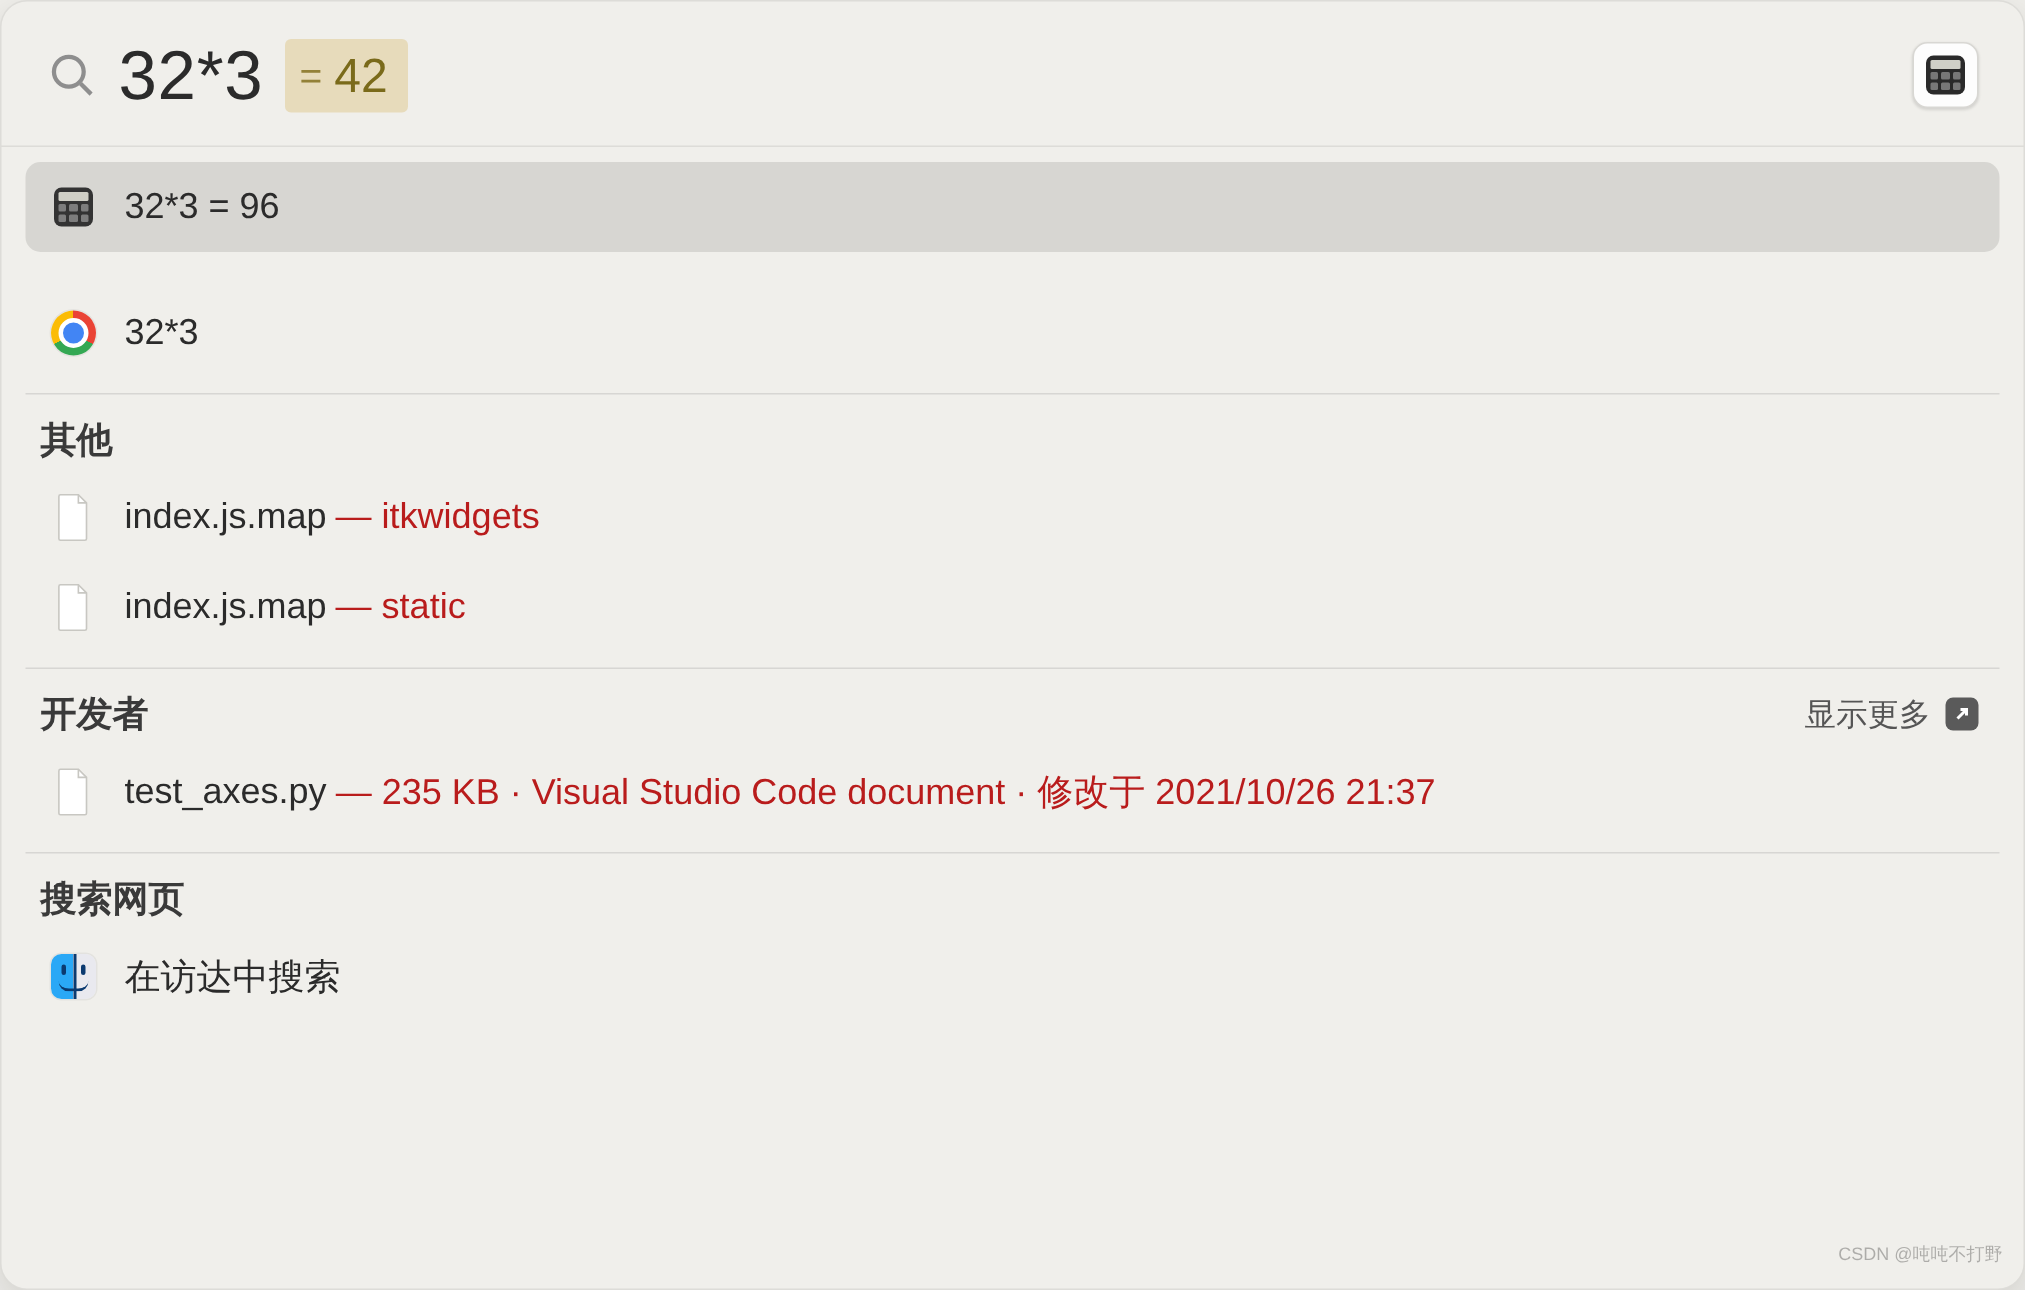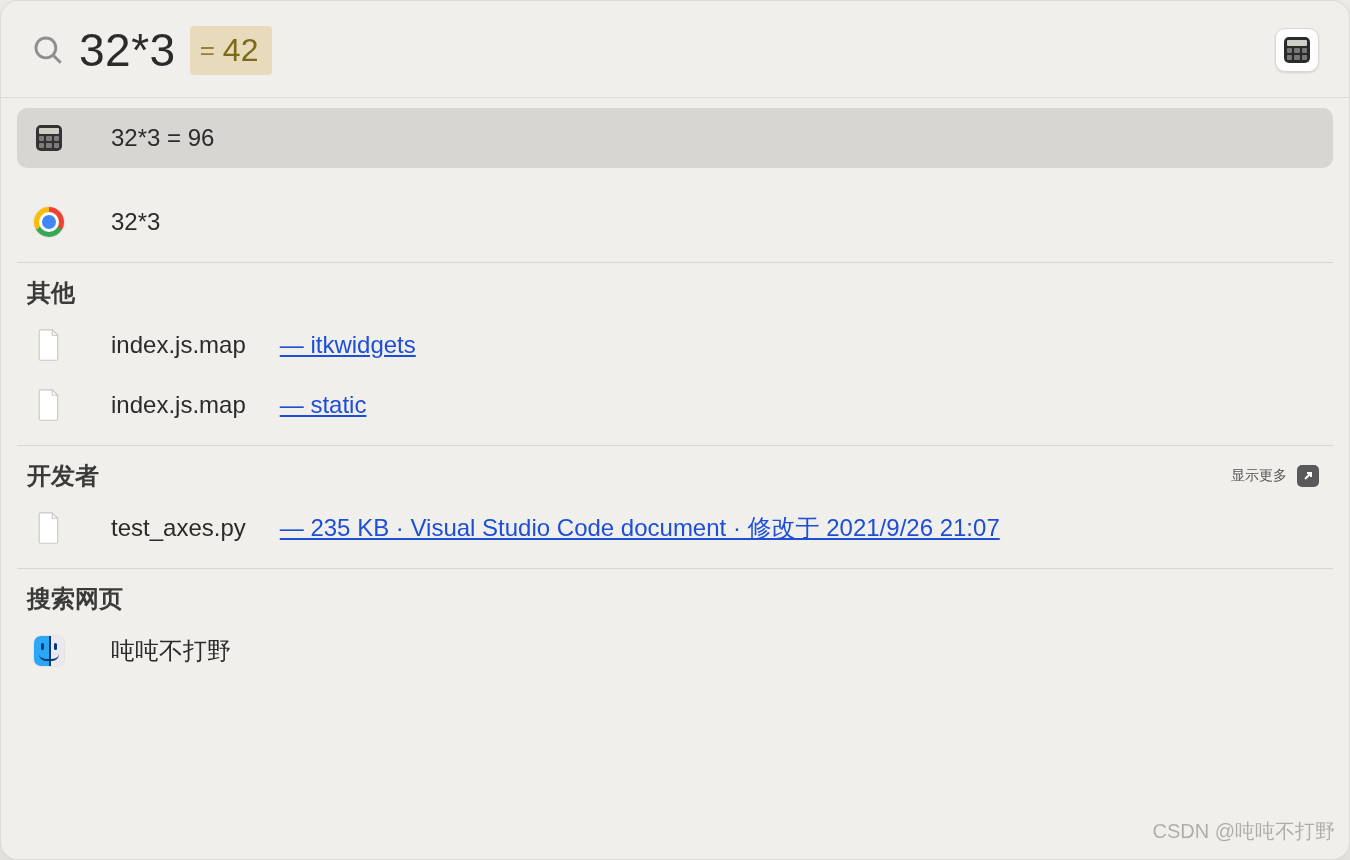--- a/index.html
+++ b/index.html
@@ -10,43 +10,43 @@
   .query{font-size:46px;font-weight:400;color:#2b2b2b;letter-spacing:.5px;}
   .eq-pill{display:inline-flex;align-items:center;background:#e7dbbb;color:#7a6a1a;font-size:32px;padding:6px 14px 6px 10px;border-radius:4px;margin-left:14px;}
   .eq-sign{font-size:26px;margin-right:8px;color:#938138;}
   .app-chip{margin-left:auto;width:44px;height:44px;background:#fdfdfd;border:1px solid #d8d7d3;border-radius:10px;display:flex;align-items:center;justify-content:center;box-shadow:0 1px 2px rgba(0,0,0,.12);}
   .calc-icon-sm{width:26px;height:26px;background:#2a2a2a;border-radius:5px;position:relative;display:flex;flex-direction:column;padding:3px;gap:2px;}
   .calc-icon-sm .disp{height:6px;background:#cfcfc7;border-radius:1px;}
   .calc-icon-sm .row{display:flex;gap:2px;flex:1;}
   .calc-icon-sm .b{flex:1;background:#777;border-radius:1px;}
   .hr{height:1px;background:rgba(0,0,0,.08);margin:8px 0 0 0;}
   .section{padding:0 16px;}
-  .item{display:flex;align-items:center;height:60px;padding:0 16px;border-radius:10px;font-size:24px;color:#2b2b2b;gap:28px;}
+  .item{display:flex;align-items:center;height:60px;padding:0 16px;border-radius:10px;font-size:24px;color:#2b2b2b;}
   .item.sel{background:#d7d6d2;}
   .item .ic{width:32px;height:32px;margin-right:18px;display:flex;align-items:center;justify-content:center;}
-  .item .meta{color:#1d4ed8;margin-left:6px;text-decoration:underline;}
+  .item .meta{color:#b91c1c;margin-left:6px;}
   .sep{height:1px;background:rgba(0,0,0,.10);margin:10px 16px;}
   .header{display:flex;align-items:center;justify-content:space-between;padding:4px 30px 6px 26px;}
   .header .h{font-size:24px;font-weight:700;color:#3a3a3a;}
-  .more{display:flex;align-items:center;color:#555;font-size:14px;cursor:pointer;}
+  .more{display:flex;align-items:center;color:#555;font-size:21px;cursor:pointer;}
   .more-badge{width:22px;height:22px;border-radius:5px;background:#5a5a5a;color:#fff;display:flex;align-items:center;justify-content:center;margin-left:10px;}
   .fileic{display:flex;align-items:flex-start;justify-content:center;}
   .fileic svg{width:26px;height:34px;}
   .calc-row-icon{width:26px;height:26px;background:#333;border-radius:5px;display:flex;flex-direction:column;padding:3px;gap:2px;}
   .calc-row-icon .disp{height:6px;background:#d0cfc6;border-radius:1px;}
   .calc-row-icon .row{display:flex;gap:2px;flex:1;}
   .calc-row-icon .b{flex:1;background:#7d7d7d;border-radius:1px;}
   .chrome{width:30px;height:30px;border-radius:50%;position:relative;background:conic-gradient(#ea4335 0 120deg,#34a853 120deg 240deg,#fbbc05 240deg 360deg);display:flex;align-items:center;justify-content:center;box-shadow:0 0 0 1px rgba(0,0,0,.05);}
   .chrome::after{content:"";width:14px;height:14px;border-radius:50%;background:#4285f4;border:3px solid #fff;}
   .finder{width:30px;height:30px;border-radius:7px;overflow:hidden;position:relative;background:linear-gradient(90deg,#2aa8f6 0 50%,#e9e9ef 50% 100%);box-shadow:0 0 0 1px rgba(0,0,0,.05);}
   .finder::before{content:"";position:absolute;left:50%;top:0;width:2px;height:100%;background:#0b3a70;}
   .finder .eye{position:absolute;width:3px;height:7px;background:#0b3a70;border-radius:2px;top:7px;}
   .finder .e1{left:7px;} .finder .e2{right:7px;}
   .finder .smile{position:absolute;bottom:5px;left:5px;right:5px;height:7px;border-bottom:2.5px solid #0b3a70;border-radius:0 0 10px 10px;}
-  .watermark{position:absolute;right:14px;bottom:14px;color:rgba(0,0,0,.28);font-size:20px;}
+  .watermark{position:absolute;right:14px;bottom:14px;color:rgba(0,0,0,.28);font-size:12px;}
   .null-tail{flex:1;}
 </style>
 </head>
 <body>
 
 <div class="window">
 
   <div class="search-row">
     <svg class="mag" viewBox="0 0 24 24" fill="none" stroke="currentColor" stroke-width="2">
       <circle cx="10.5" cy="10.5" r="7"></circle>
@@ -149,36 +149,36 @@
   </div>
   <div class="section">
     <div class="item">
       <span class="ic fileic">
         <svg viewBox="0 0 24 30">
             <path d="M4 1h11l5 5v22a1 1 0 0 1-1 1H4a1 1 0 0 1-1-1V2a1 1 0 0 1 1-1z" fill="#fff" stroke="#c8c7c2"></path>
             <path d="M15 1v5h5" fill="none" stroke="#c8c7c2"></path>
           </svg>
       </span>
       <span>test_axes.py</span>
-      <span class="meta">— 235 KB · Visual Studio Code document · 修改于 2021/9/26 21:07</span>
+      <span class="meta">— 235 KB · Visual Studio Code document · 修改于 2021/10/26 21:37</span>
     </div>
   </div>
 
   <div class="sep"></div>
 
   <div class="header">
     <span class="h">搜索网页</span>
   </div>
   <div class="section">
     <div class="item">
       <span class="ic">
         <span class="finder">
             <span class="eye e1"></span>
             <span class="eye e2"></span>
             <span class="smile"></span>
           </span>
       </span>
-      <span>吨吨不打野</span>
+      <span>在访达中搜索</span>
     </div>
   </div>
 
   <div class="watermark">CSDN @吨吨不打野</div>
 </div>
 
 </body></html>

